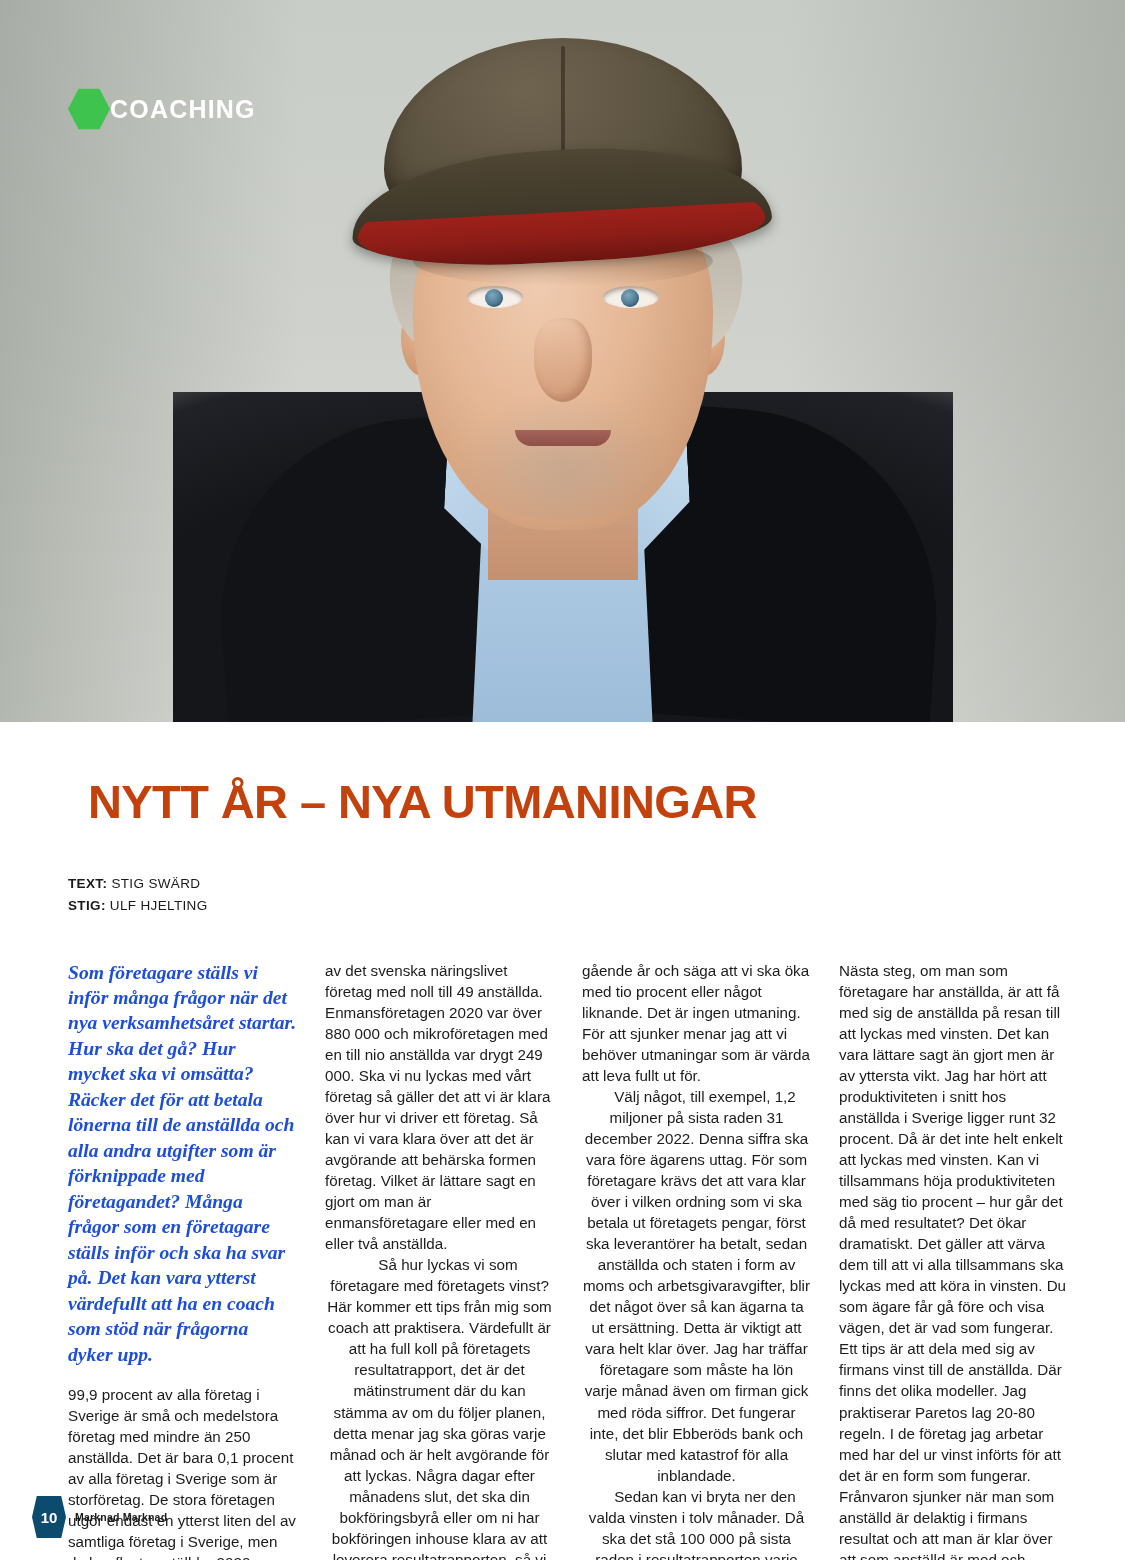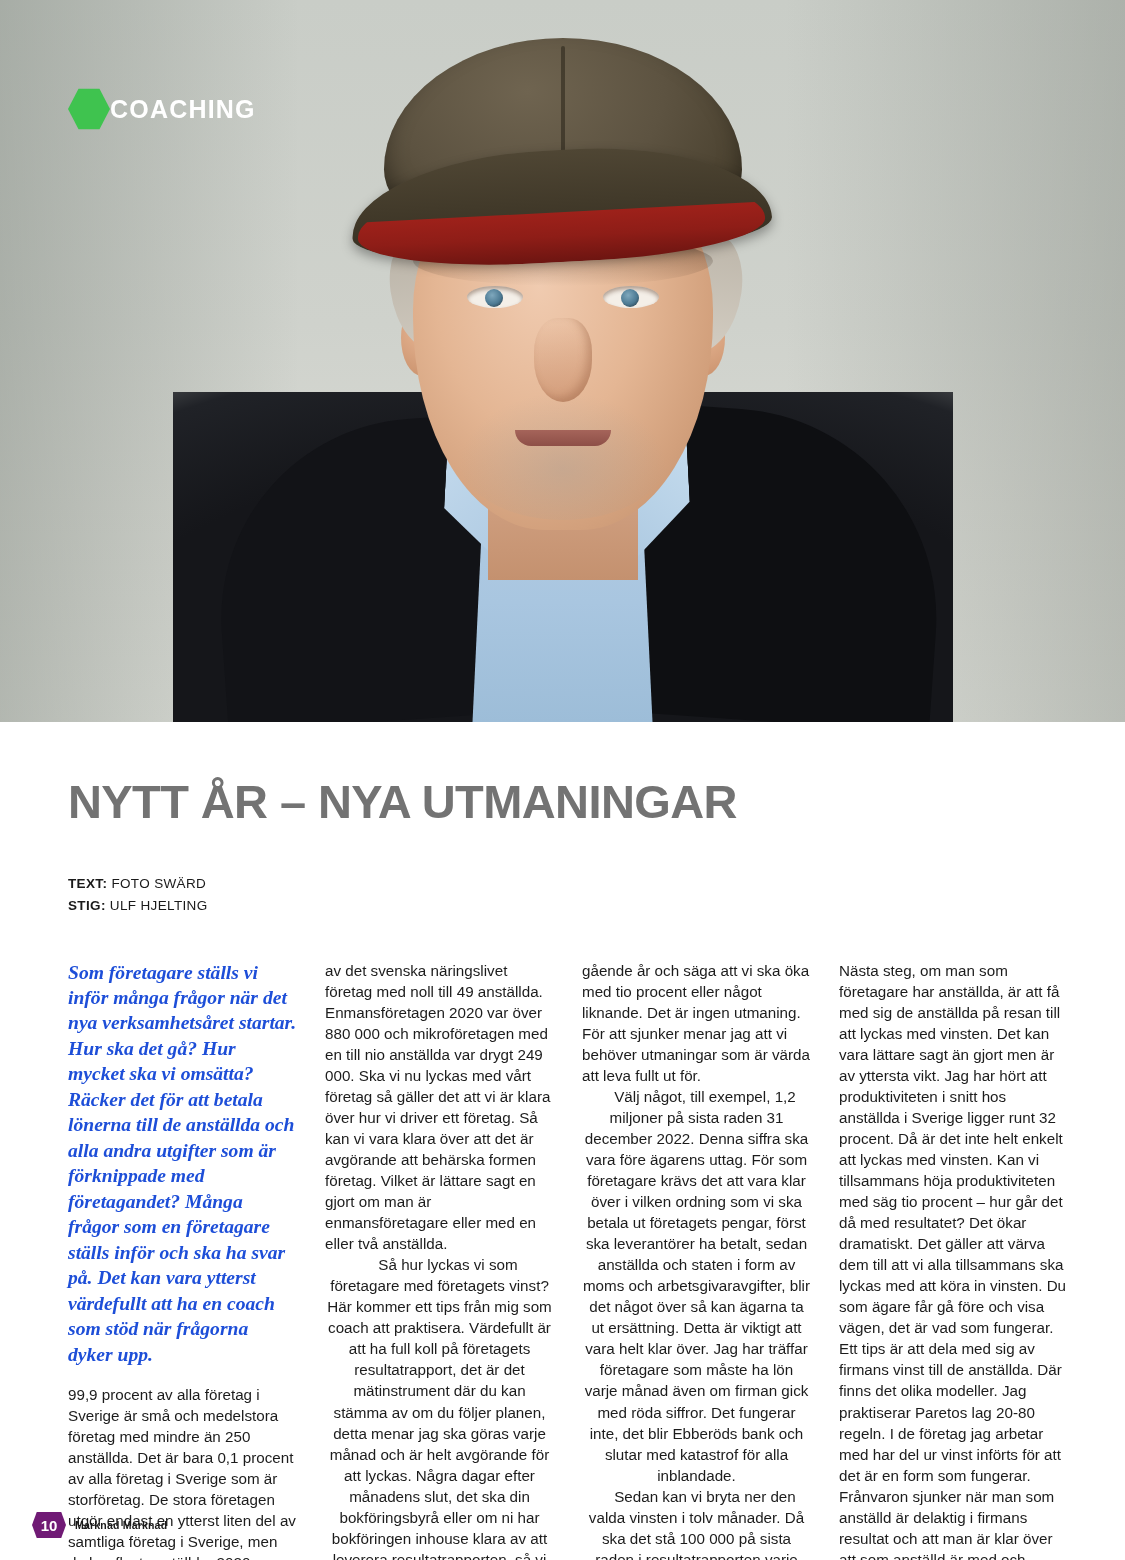--- a/index.html
+++ b/index.html
@@ -207,25 +207,25 @@
   .tag-label {
     color:#ffffff;
     font-size:25px;
     font-weight:bold;
     letter-spacing:1.2px;
   }
 
   
   .article { position:absolute; left:0; top:722px; width:1125px; }
   .headline {
-    margin:52px 0 0 68px;
+    margin:52px 0 0 88px;
     font-size:47px;
     font-weight:bold;
     letter-spacing:-0.6px;
-    color:#737373;
+    color:#c2410c;
   }
   .byline { margin:44px 0 0 68px; }
   .byline-row {
     font-size:13.5px;
     color:#1a1a1a;
     letter-spacing:.35px;
     line-height:1.65;
   }
   .byline-row .k { font-weight:bold; }
 
@@ -249,22 +249,22 @@
     margin-bottom:17px;
   }
   .lead .line2 { display:block; }
 
   
   .footer {
     position:absolute; left:32px; bottom:22px;
     display:flex; align-items:center; gap:9px;
   }
   .folio-hex {
-    width:34px; height:26px;
-    background:#701a75;
+    width:34px; height:42px;
+    background:#0c4a6e;
     clip-path:polygon(14% 0, 86% 0, 100% 50%, 86% 100%, 14% 100%, 0 50%);
     color:#ffffff;
     font-size:15px;
     font-weight:bold;
     display:flex; align-items:center; justify-content:center;
   }
   .folio-name {
     font-size:10.5px;
     font-weight:bold;
     color:#1a1a1a;
@@ -313,21 +313,21 @@
   </div>
 </div>
 
 <div class="article">
 
   <h1 class="headline">NYTT ÅR – NYA UTMANINGAR</h1>
 
   <div class="byline">
     <div class="byline-row">
       <span class="k">TEXT:</span>
-      <span>FOTO SWÄRD</span>
+      <span>STIG SWÄRD</span>
     </div>
     <div class="byline-row">
       <span class="k">STIG:</span>
       <span>ULF HJELTING</span>
     </div>
   </div>
 
   <div class="columns">
 
     <div class="col">

